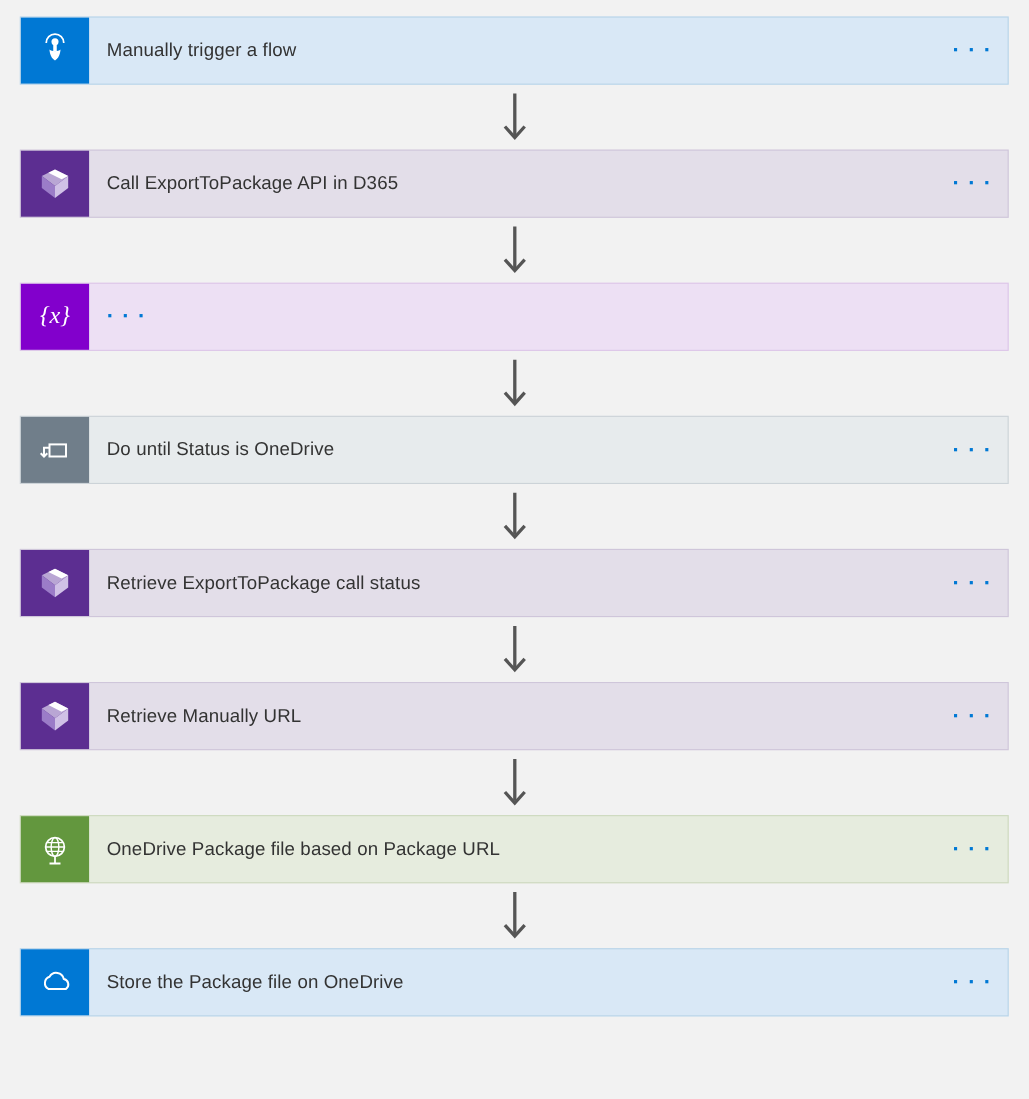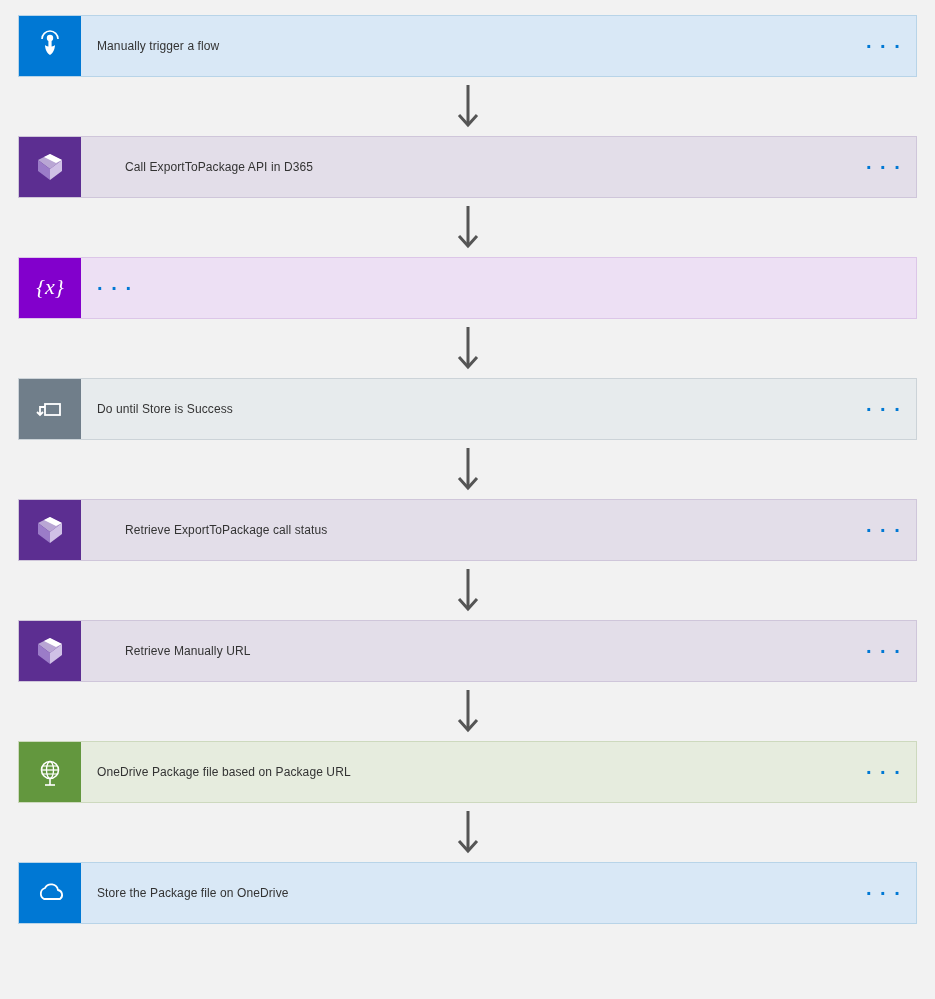--- a/index.html
+++ b/index.html
@@ -28,21 +28,21 @@
   }
   .icon-box svg { width: 32px; height: 32px; }
   .body-box {
     flex: 1;
     display: flex;
     align-items: center;
     justify-content: space-between;
     padding: 0 14px 0 16px;
   }
   .label {
-    font-size: 12px;
+    font-size: 17px;
     color: #333;
     letter-spacing: 0.1px;
   }
   .more {
     color: #0078d4;
     font-size: 20px;
     font-weight: bold;
     letter-spacing: 1px;
     user-select: none;
     line-height: 1;
@@ -52,21 +52,21 @@
     justify-content: center;
     align-items: center;
     height: 59px;
   }
   .arrow svg { width: 28px; height: 48px; }
 
   
   .ic-blue    { background: #0078d4; }
   .bd-blue    { background: #d9e8f6; }
   .ic-purple  { background: #5c2e91; }
-  .bd-purple  { background: #e3dee9; gap: 28px; }
+  .bd-purple  { background: #e3dee9; }
   .ic-violet  { background: #8200cc; }
   .bd-violet  { background: #ede0f4; }
   .ic-grey    { background: #707e8a; }
   .bd-grey    { background: #e7ebed; }
   .ic-green   { background: #63973e; }
   .bd-green   { background: #e6ecde; }
 
   .step.bd-blue   { border-color: #b8d4e8; }
   .step.bd-purple { border-color: #cfc6da; }
   .step.bd-violet { border-color: #dcc6e8; }
@@ -167,21 +167,21 @@
     </svg>
   </div>
 
 <div class="step bd-grey">
   <div class="icon-box ic-grey">
     <svg viewBox="0 0 32 32">
         <use href="#loop-icon"></use>
       </svg>
   </div>
   <div class="body-box">
-    <span class="label">Do until Store is Success</span>
+    <span class="label">Do until Status is OneDrive</span>
     <span class="more">· · ·</span>
   </div>
 </div>
 <div class="arrow">
     <svg viewBox="0 0 28 48">
       <use href="#arrow-down"></use>
     </svg>
   </div>
 
 <div class="step bd-purple">

